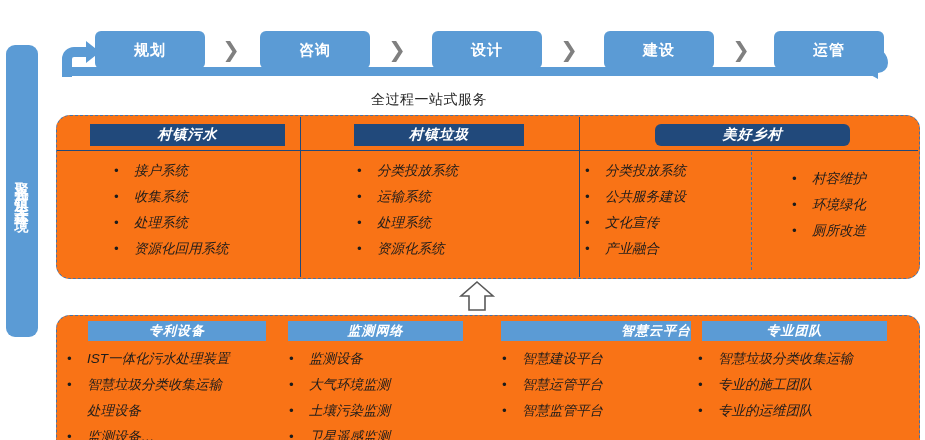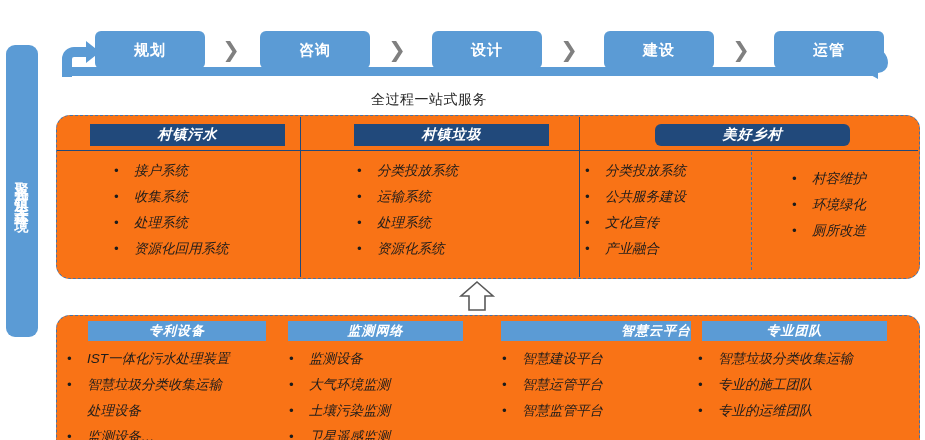--- a/index.html
+++ b/index.html
@@ -171,21 +171,21 @@
 
     <div class="vsep-dash" style="left:694px;top:36px;height:118px;"></div>
 
     <div class="hsep" style="left:0px;top:34px;width:243px;"></div>
     <div class="hsep" style="left:243px;top:34px;width:279px;"></div>
     <div class="hsep" style="left:522px;top:34px;width:339px;"></div>
 
     <div class="hdr-navy" style="left:33px;top:8px;width:195px;">
       <span>村镇污水</span>
     </div>
-    <div class="hdr-navy" style="left:297px;top:8px;width:195px;">
+    <div class="hdr-navy" style="left:297px;top:8px;width:170px;">
       <span>村镇垃圾</span>
     </div>
     <div class="hdr-navy" style="left:598px;top:8px;width:195px;border-radius:6px;">
       <span>美好乡村</span>
     </div>
 
     <div class="blist" style="left:57px;top:42px;">
       <div class="bitem">
         <span class="bdot">•</span>
         <span class="btext">接户系统</span>

